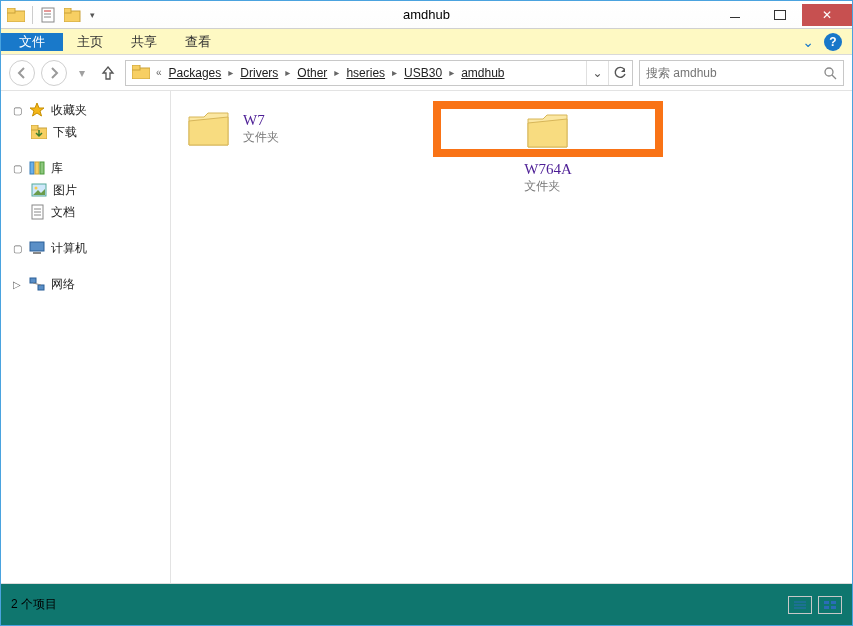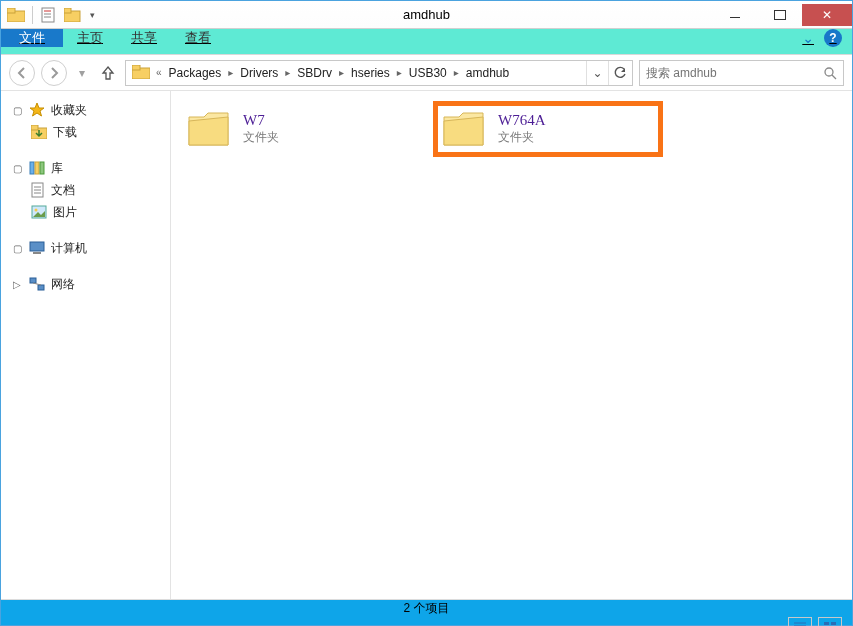--- a/index.html
+++ b/index.html
@@ -12,57 +12,57 @@
   .titlebar .title { position: absolute; left: 0; right: 0; text-align: center; color: #000; font-size: 13px; pointer-events: none; }
   .titlebar .winbtns { margin-left: auto; display: flex; height: 22px; }
   .titlebar .winbtns .btn { width: 45px; height: 22px; display: flex; align-items: center; justify-content: center; color: #000; }
   .titlebar .winbtns .btn.min::before { content: ""; width: 10px; border-bottom: 1.5px solid #333; display: block; margin-top: 6px;}
   .titlebar .winbtns .btn.max::before { content: ""; width: 10px; height: 8px; border: 1.5px solid #333; display: block; }
   .titlebar .winbtns .btn.close { background: #c75050; color: #fff; width: 50px; }
   .titlebar .winbtns .btn.close::before { content: "✕"; font-size: 12px; color:#fff; }
   .qat .sep { width:1px; height:18px; background:#ccc; margin:0 3px;}
   .qat .drop { font-size: 9px; color:#555; padding:0 4px;}
   
-  .ribbon { height: 26px; background: #5eead4; display: flex; align-items: flex-start; border-bottom: 1px solid #d9d9d9; text-decoration: underline; }
+  .ribbon { height: 26px; background: #fef9c3; display: flex; align-items: center; border-bottom: 1px solid #d9d9d9; }
   .ribbon .tab { padding: 0 14px; display: flex; align-items: center; color: #333; font-size: 13px; cursor: default; }
   .ribbon .tab.file { background: #1979ca; color: #fff; padding: 0 18px; }
   .ribbon .spacer { flex: 1; }
   .ribbon .rtools { display: flex; align-items: center; gap: 10px; padding-right: 10px; }
   .ribbon .chev { color: #1979ca; font-size: 14px; }
   .ribbon .help { width: 18px; height: 18px; border-radius: 50%; background: #1877c9; color: #fff; display: flex; align-items: center; justify-content: center; font-weight: bold; font-size: 12px; }
   
   .navrow { height: 36px; display: flex; align-items: center; padding: 4px 8px; gap: 6px; border-bottom: 1px solid #e3e3e3; background:#fff;}
   .navbtn { width: 26px; height: 26px; border: 1px solid #cfcfcf; border-radius: 50%; display: flex; align-items: center; justify-content: center; color: #a0a0a0; background:#fff;}
   .navbtn.small { width:18px;height:18px;border:none;}
   .uparrow { width: 22px; height: 22px; display:flex;align-items:center;justify-content:center;color:#444;}
   .address { flex: 1; height: 26px; border: 1px solid #c8c8c8; display: flex; align-items: center; padding: 0 2px; background:#fff;}
   .address .foldic { width:18px;height:16px; margin: 0 4px; }
-  .address .crumb { padding: 0 5px; color: #222; display:flex;align-items:center;height:100%; white-space:nowrap;}
+  .address .crumb { padding: 0 5px; color: #222; display:flex;align-items:center;height:100%; white-space:nowrap;text-decoration:underline;}
   .address .ar { color:#666; font-size:10px; padding:0 2px;}
   .address .tail { margin-left:auto; display:flex; align-items:center; gap:0;}
   .address .tail .seg { width:22px; height:24px; display:flex;align-items:center;justify-content:center;border-left:1px solid #e0e0e0;color:#555;}
   .search { width: 205px; height: 26px; border: 1px solid #c8c8c8; display: flex; align-items: center; padding: 0 6px; color:#777; background:#fff;}
   .search input { border:none; outline:none; flex:1; color:#888; font-size:12px; background:transparent;}
   .search .sic { color:#888;}
   
   .body { flex: 1; display: flex; overflow: hidden; background:#fff; }
   .tree { width: 170px; border-right: 1px solid #e3e3e3; padding: 8px 0 8px 8px; overflow: auto; }
   .tree .grp { margin-bottom: 14px; }
   .tree .node { display: flex; align-items: center; height: 22px; gap: 6px; color: #222; padding-left: 4px; }
   .tree .node.child { padding-left: 22px; text-align: center; }
   .tree .tri { color:#6a6a6a; font-size:10px; width:10px; }
   .content { flex: 1; padding: 10px 12px; display: flex; align-content: flex-start; flex-wrap: wrap; gap: 20px 20px; }
   .item { width: 230px; height: 56px; display: flex; align-items: center; gap: 10px; padding: 2px; }
-  .item.highlight { border: 5px solid #f97316; }
+  .item.highlight { border: 8px solid #f97316; flex-direction: column; }
   .item .big { width: 48px; height: 44px; display:flex;align-items:center;justify-content:center;}
   .item .txt { display:flex; flex-direction:column; }
   .item .name { color:#4c1d95; font-size:15px;font-family:Liberation Serif, serif; }
   .item .type { color:#7a7a7a; font-size:12px; }
   
-  .status { height: 26px; border-top: 1px solid #dcdcdc; display: flex; align-items: center; padding: 0 10px; background:#0ea5e9;flex-direction:column;}
+  .status { height: 42px; border-top: 1px solid #dcdcdc; display: flex; align-items: center; padding: 0 10px; background:#0f766e;}
   .status .right { margin-left:auto; display:flex; gap:6px;}
   .status .viewbtn { width:24px;height:18px;border:1px solid #c8c8c8; display:flex;align-items:center;justify-content:center;color:#2a6db6;}
   
   svg { display:block; }
 </style>
 </head>
 <body>
 
 <div class="window">
 
@@ -134,21 +134,21 @@
         <svg width="18" height="14">
             <rect x="0" y="3" width="18" height="11" fill="#f7cf63" stroke="#caa23a"></rect>
             <rect x="0" y="0" width="8" height="5" fill="#f7cf63" stroke="#caa23a"></rect>
           </svg>
       </span>
       <span class="ar">«</span>
       <span class="crumb">Packages</span>
         <span class="ar">▸</span>
       <span class="crumb">Drivers</span>
         <span class="ar">▸</span>
-      <span class="crumb">SBDrv</span>
+      <span class="crumb">Other</span>
         <span class="ar">▸</span>
       <span class="crumb">hseries</span>
         <span class="ar">▸</span>
       <span class="crumb">USB30</span>
         <span class="ar">▸</span>
       <span class="crumb">amdhub</span>
       <span class="tail">
         <span class="seg">⌄</span>
         <span class="seg">
           <svg width="14" height="14">
@@ -195,35 +195,35 @@
         <div class="node">
           <span class="tri">▢</span>
           <svg width="16" height="14">
               <rect x="1" y="1" width="4" height="12" fill="#6bb0ea" stroke="#3a7fb8"></rect>
               <rect x="6" y="1" width="4" height="12" fill="#f7cf63" stroke="#caa23a"></rect>
               <rect x="11" y="1" width="4" height="12" fill="#8cc67d" stroke="#4c9a3a"></rect>
             </svg>
           <span>库</span>
         </div>
         <div class="node child">
+          <svg width="16" height="14">
+              <rect x="1" y="1" width="14" height="12" fill="#cfe8fb" stroke="#5a9"></rect>
+              <circle cx="5" cy="5" r="1.5" fill="#f7c948"></circle>
+              <path d="M2 12 L7 7 L10 10 L14 6 L14 12 Z" fill="#6a9c4b"></path>
+            </svg>
+          <span>图片</span>
+        </div>
+        <div class="node child">
           <svg width="14" height="16">
               <rect x="1" y="1" width="11" height="14" fill="#fff" stroke="#888"></rect>
               <line x1="3" y1="5" x2="10" y2="5" stroke="#888"></line>
               <line x1="3" y1="8" x2="10" y2="8" stroke="#888"></line>
               <line x1="3" y1="11" x2="10" y2="11" stroke="#888"></line>
             </svg>
           <span>文档</span>
-        </div>
-        <div class="node child">
-          <svg width="16" height="14">
-              <rect x="1" y="1" width="14" height="12" fill="#cfe8fb" stroke="#5a9"></rect>
-              <circle cx="5" cy="5" r="1.5" fill="#f7c948"></circle>
-              <path d="M2 12 L7 7 L10 10 L14 6 L14 12 Z" fill="#6a9c4b"></path>
-            </svg>
-          <span>图片</span>
         </div>
       </div>
 
       <div class="grp">
         <div class="node">
           <span class="tri">▢</span>
           <svg width="16" height="14">
               <rect x="1" y="1" width="14" height="9" fill="#5a8fc7" stroke="#2a5f97"></rect>
               <rect x="4" y="11" width="8" height="2" fill="#888"></rect>
             </svg>

